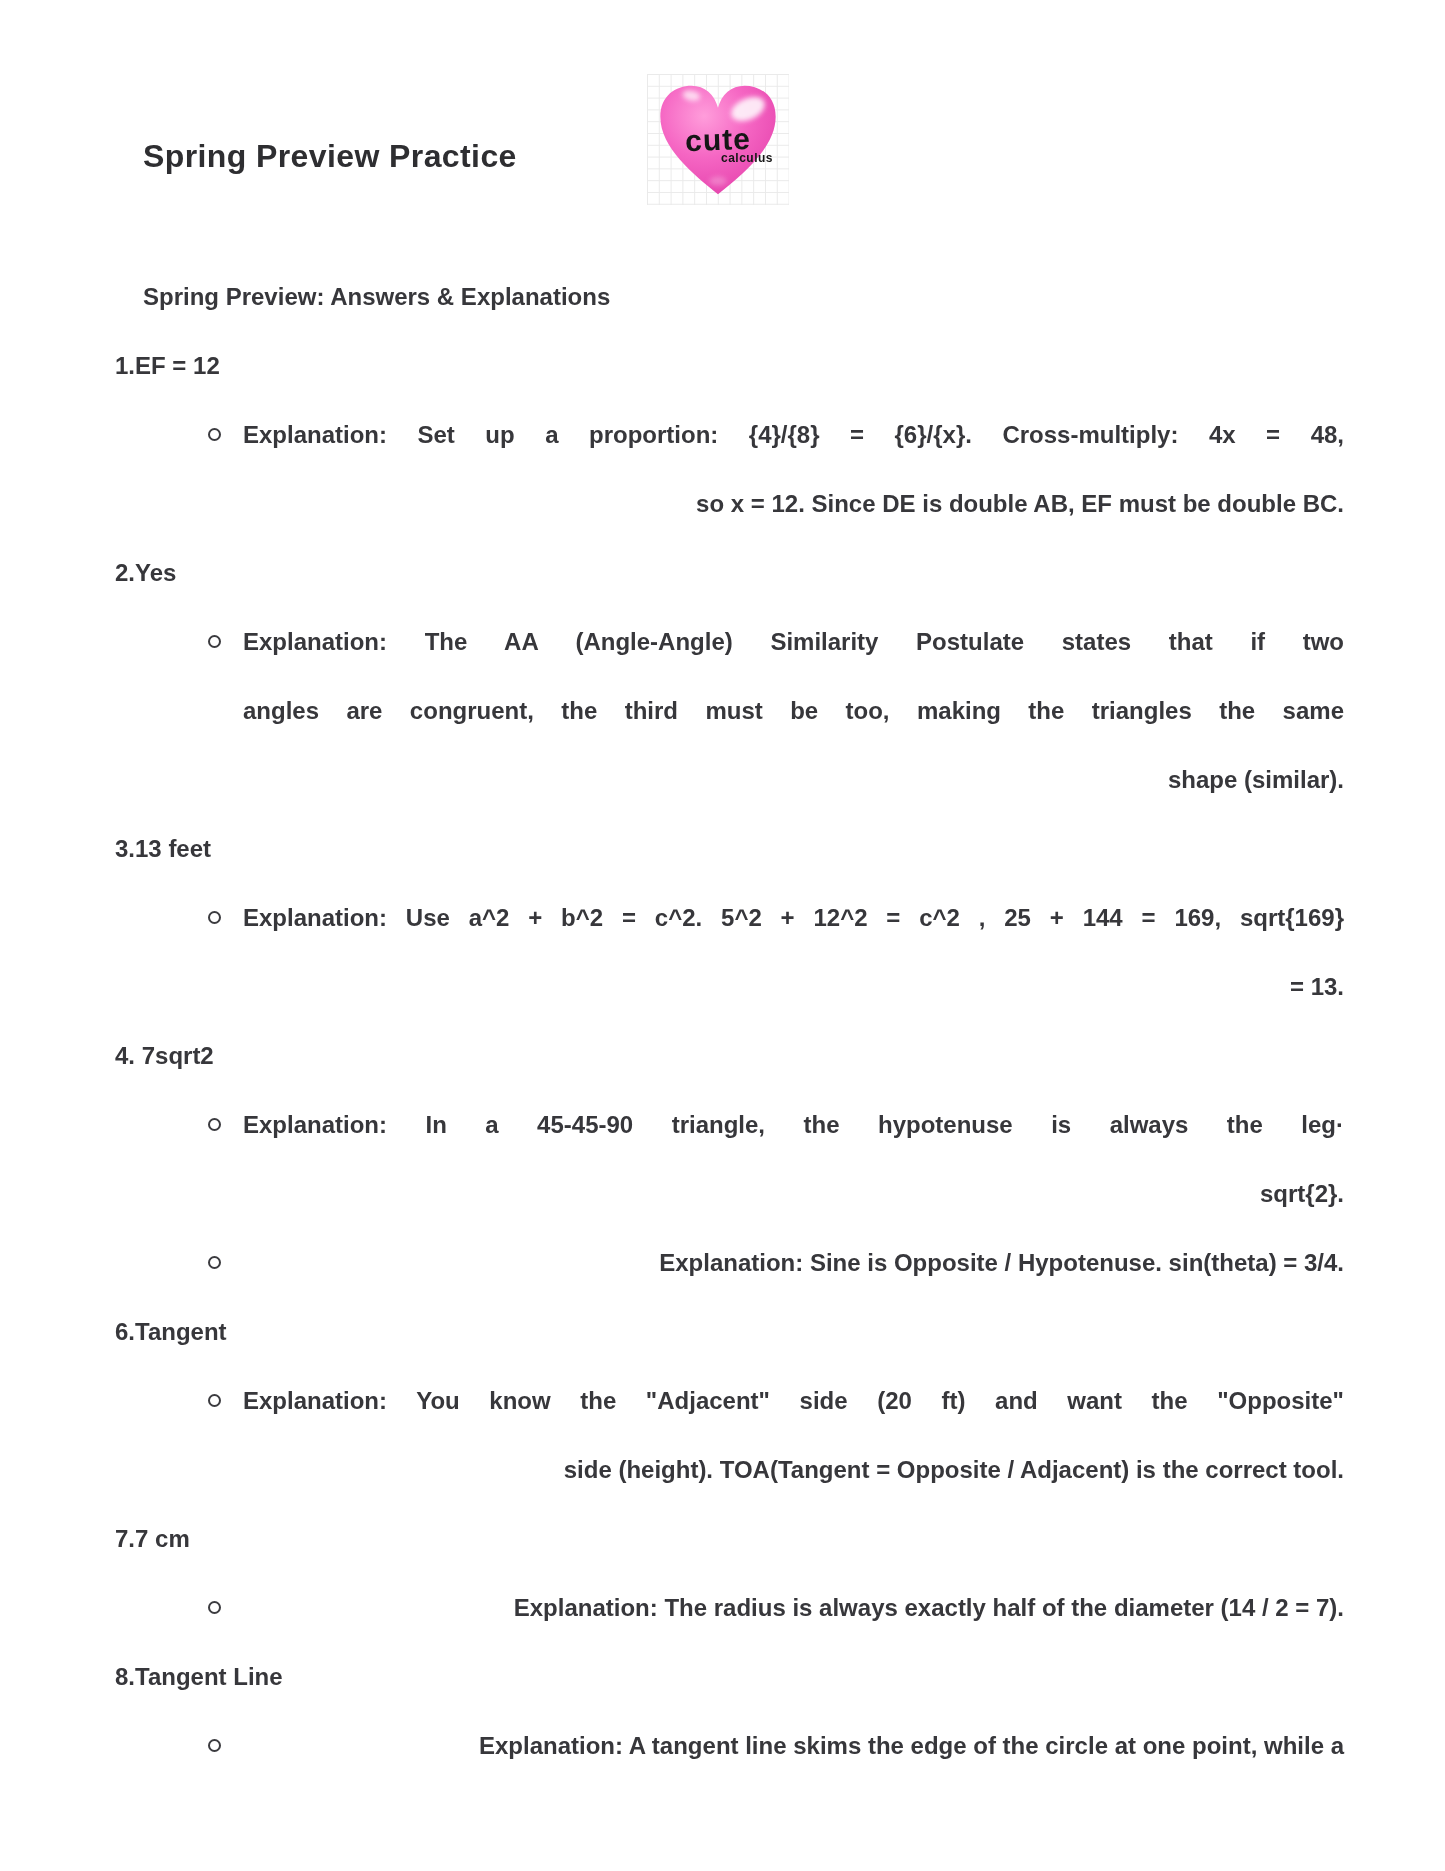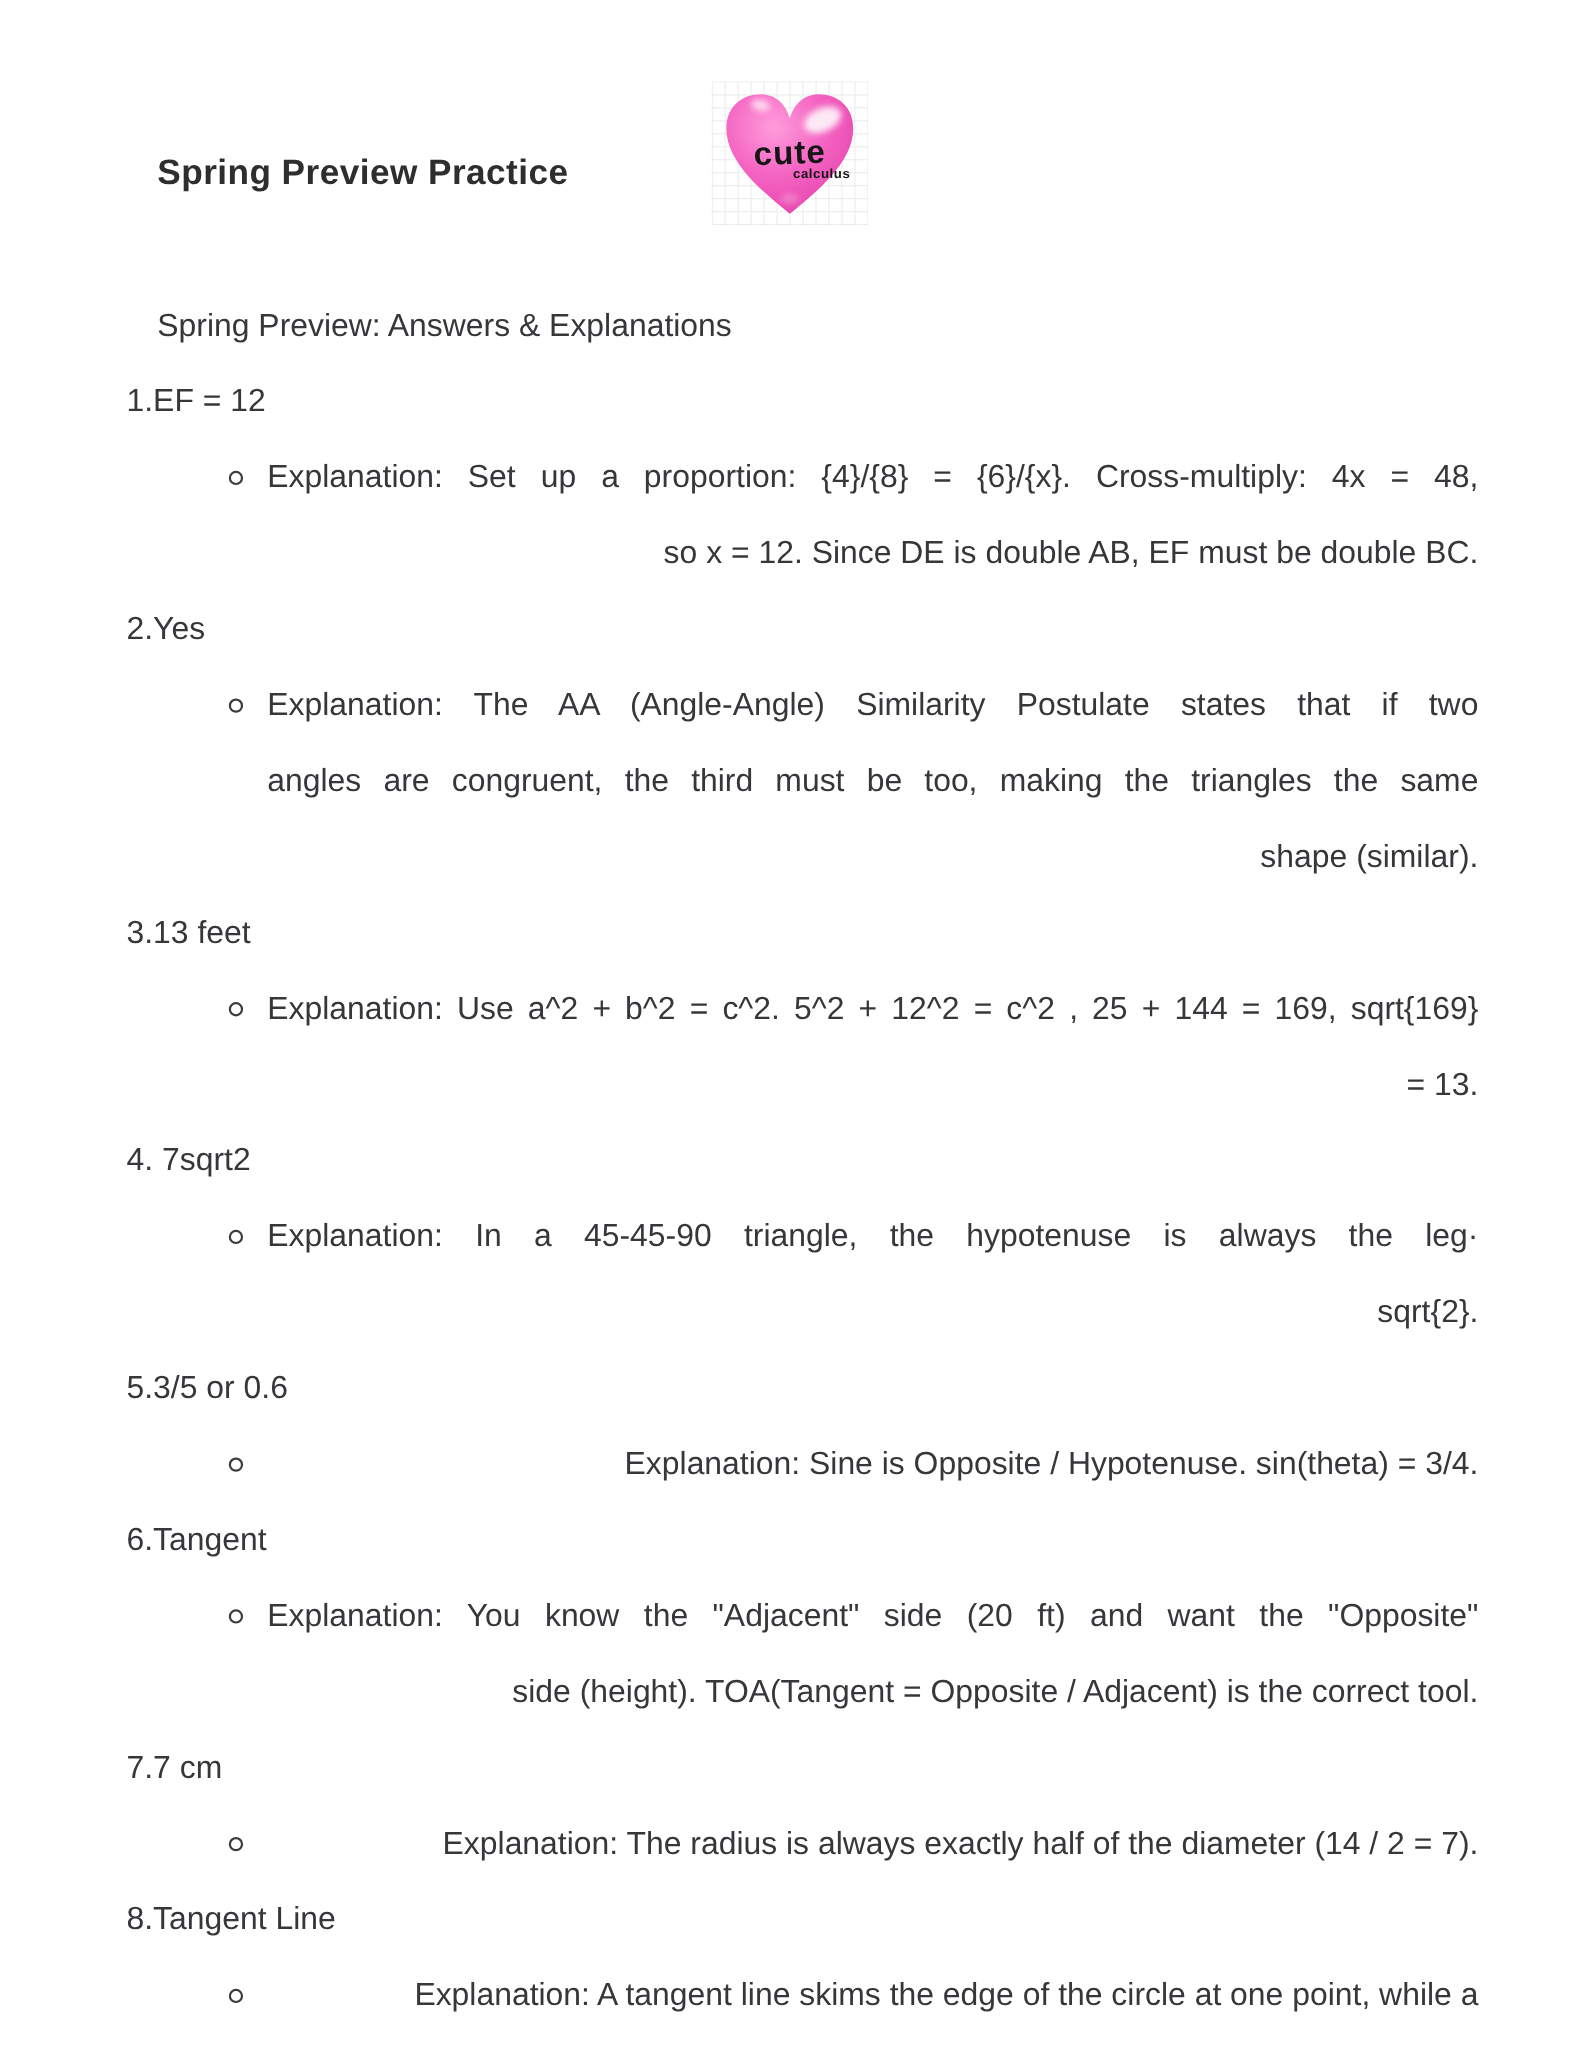--- a/index.html
+++ b/index.html
@@ -59,22 +59,23 @@
     font-weight: 700;
     letter-spacing: 0.5px;
     color: #161616;
   }
 
   
   .content {
     position: absolute;
     left: 0; top: 262px;
     width: 1182px;
-    font-size: 29px;
+    font-size: 24px;
     line-height: 69px;
+    font-weight: bold;
   }
   .section-header { margin: 0 0 0 143px; }
 
   .items { list-style: none; margin: 0; padding: 0; }
   .answer-line { margin-left: 115px; }
   .item-answer { white-space: pre-wrap; }
 
   .exp {
     position: relative;
     margin-left: 243px;
@@ -150,21 +151,20 @@
         </li>
         <li class="item">
           <div class="answer-line"><span class="item-number">4.</span><span class="item-answer"> 7sqrt2</span></div>
           <div class="exp">
             <span class="bullet-ring"></span>
             <div class="exp-line fill">Explanation: In a 45-45-90 triangle, the hypotenuse is always the leg·</div>
             <div class="exp-line">sqrt{2}.</div>
           </div>
         </li>
         <li class="item">
-          <div class="answer-line"><span class="item-number">5.</span><span class="item-answer">3/5 or 0.6</span></div>
           <div class="exp">
             <span class="bullet-ring"></span>
             <div class="exp-line">Explanation: Sine is Opposite / Hypotenuse. sin(theta) = 3/4.</div>
           </div>
         </li>
         <li class="item">
           <div class="answer-line"><span class="item-number">6.</span><span class="item-answer">Tangent</span></div>
           <div class="exp">
             <span class="bullet-ring"></span>
             <div class="exp-line fill">Explanation: You know the "Adjacent" side (20 ft) and want the "Opposite"</div>

